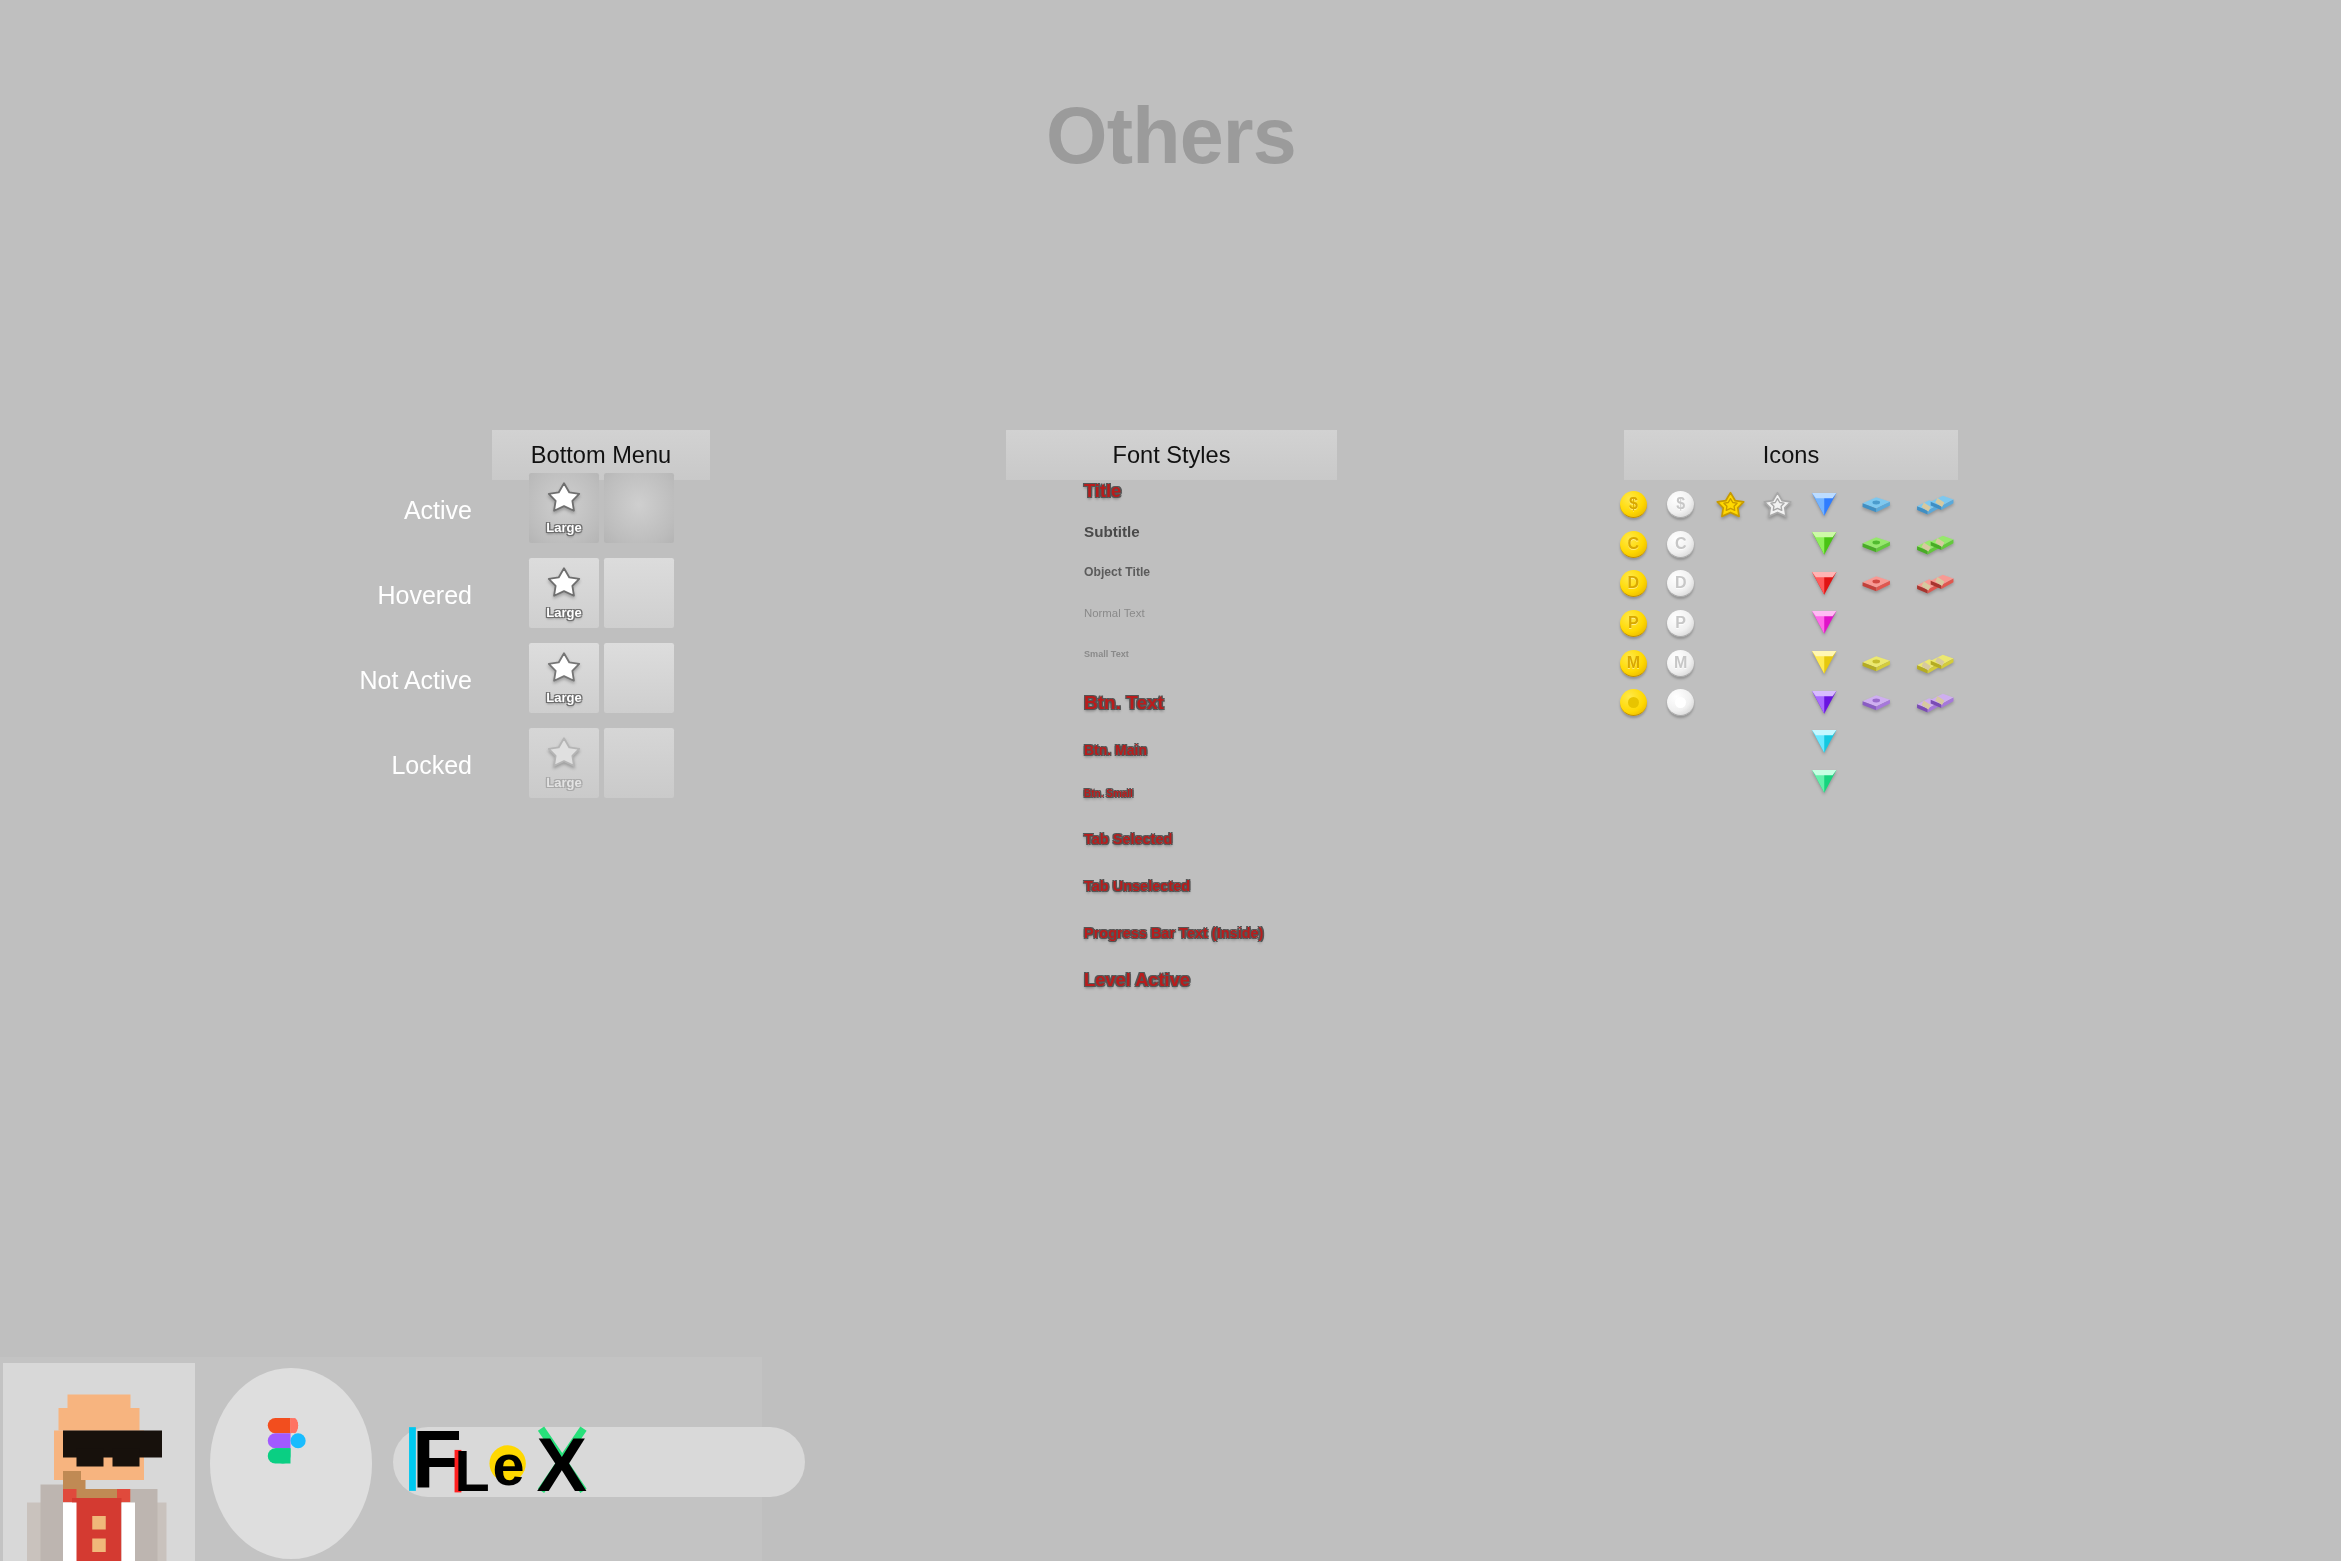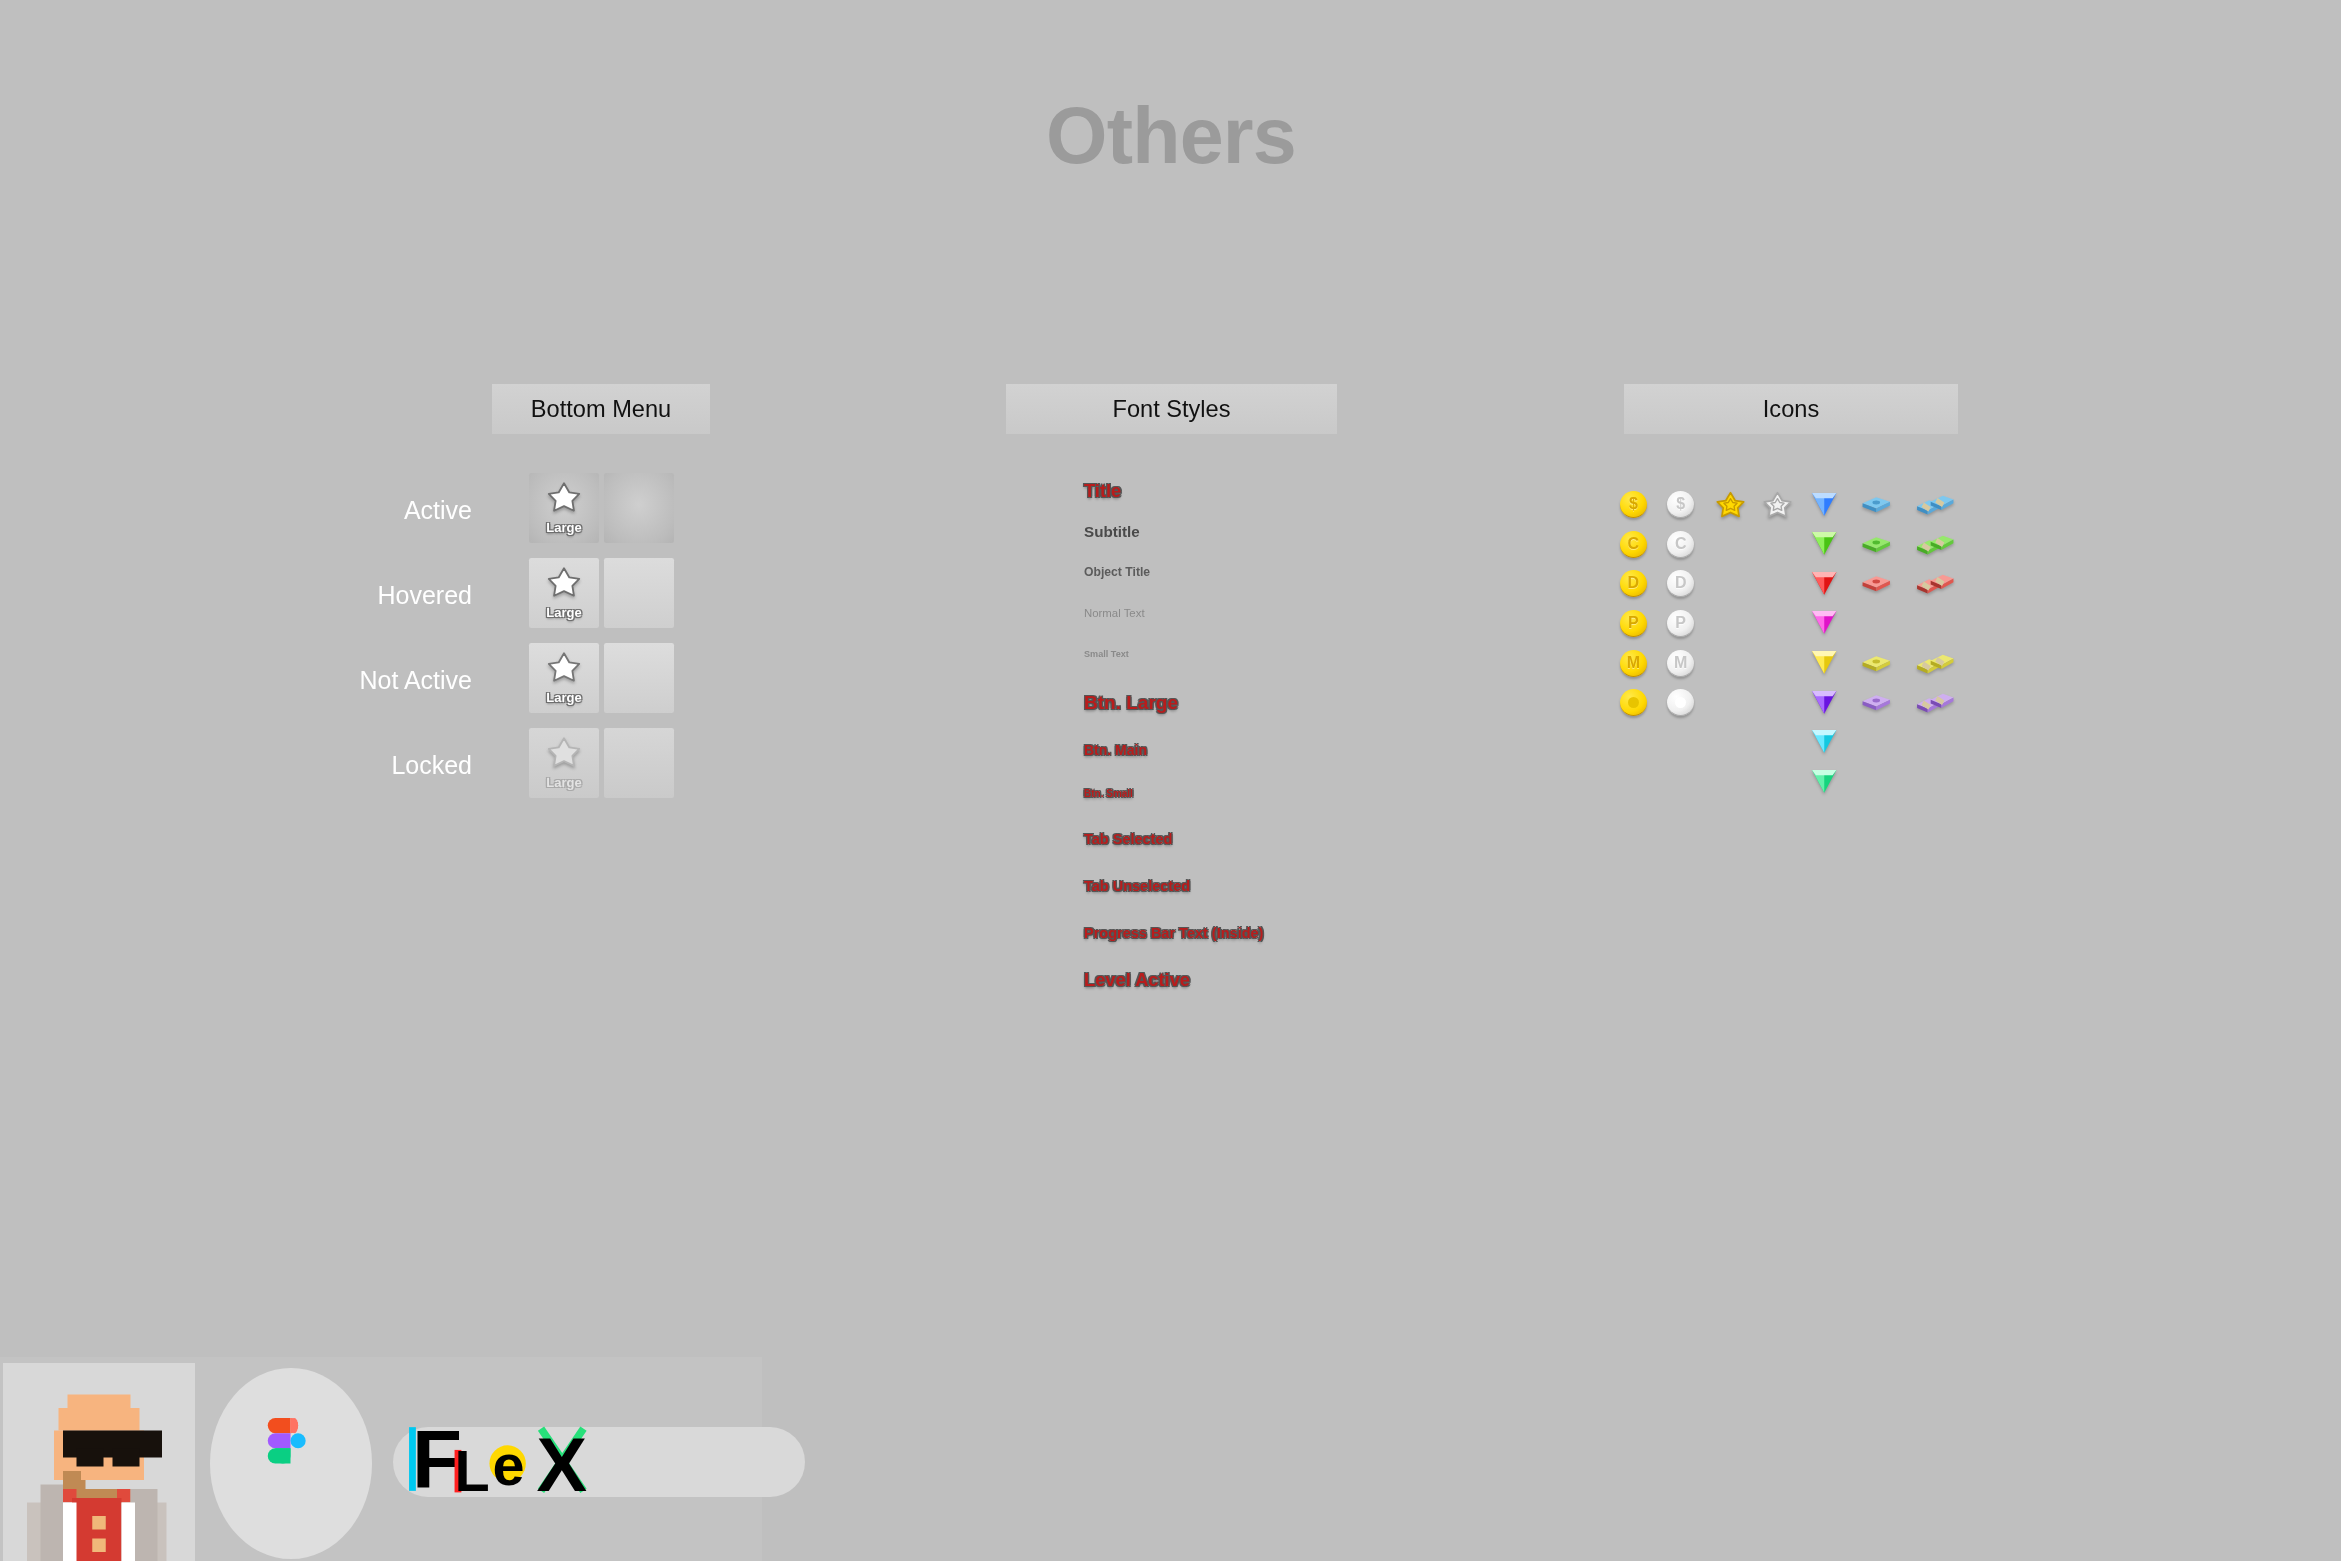--- a/index.html
+++ b/index.html
@@ -16,20 +16,21 @@
     text-align:center;
     font-size:79px; font-weight:bold; letter-spacing:-0.8px;
     color:#9b9b9b;
   }
 
   
   .section-header {
     position:absolute; height:50px; line-height:50px;
     text-align:center; font-size:23.6px; font-weight:500; color:#111;
     background:linear-gradient(#d2d2d2,#c9c9c9);
+    margin-top:46px;
   }
   #hdr-bottom-menu { left:492px; top:384px; width:218px; }
   #hdr-font-styles { left:1006px; top:384px; width:331px; }
   #hdr-icons       { left:1624px; top:384px; width:334px; }
 
   
   #bottom-menu-block { position:absolute; left:335px; top:473px; width:381px; }
   .bm-row { position:relative; height:85px; }
   .bm-label {
     position:absolute; right:244px; top:23px;
@@ -189,21 +190,21 @@
     <div class="bm-tile second t-locked"></div>
   </div>
 </div>
 
 <div id="font-styles-block">
   <div class="fs-item fs-stroked" style="top:0px;   font-size:18.3px;">Title</div>
   <div class="fs-item fs-plain-dark" style="top:43px;  font-size:15.2px;">Subtitle</div>
   <div class="fs-item fs-plain-mid" style="top:85px; font-size:12.2px;">Object Title</div>
   <div class="fs-item fs-plain-light" style="top:127px; font-size:11.4px;">Normal Text</div>
   <div class="fs-item fs-plain-light" style="top:169px; font-size:9.1px; font-weight:bold;">Small Text</div>
-  <div class="fs-item fs-stroked" style="top:212px; font-size:19px;">Btn. Large</div>
+  <div class="fs-item fs-stroked" style="top:212px; font-size:19px;">Btn. Text</div>
   <div class="fs-item fs-stroked" style="top:262px; font-size:14px;">Btn. Main</div>
   <div class="fs-item fs-stroked" style="top:308px; font-size:10px;">Btn. Small</div>
   <div class="fs-item fs-stroked" style="top:351px; font-size:14.5px;">Tab Selected</div>
   <div class="fs-item fs-stroked" style="top:398px; font-size:14.5px;">Tab Unselected</div>
   <div class="fs-item fs-stroked" style="top:445px; font-size:14.5px;">Progress Bar Text (Inside)</div>
   <div class="fs-item fs-stroked" style="top:489px; font-size:18.3px;">Level Active</div>
 </div>
 
 <div id="icons-block">
 

